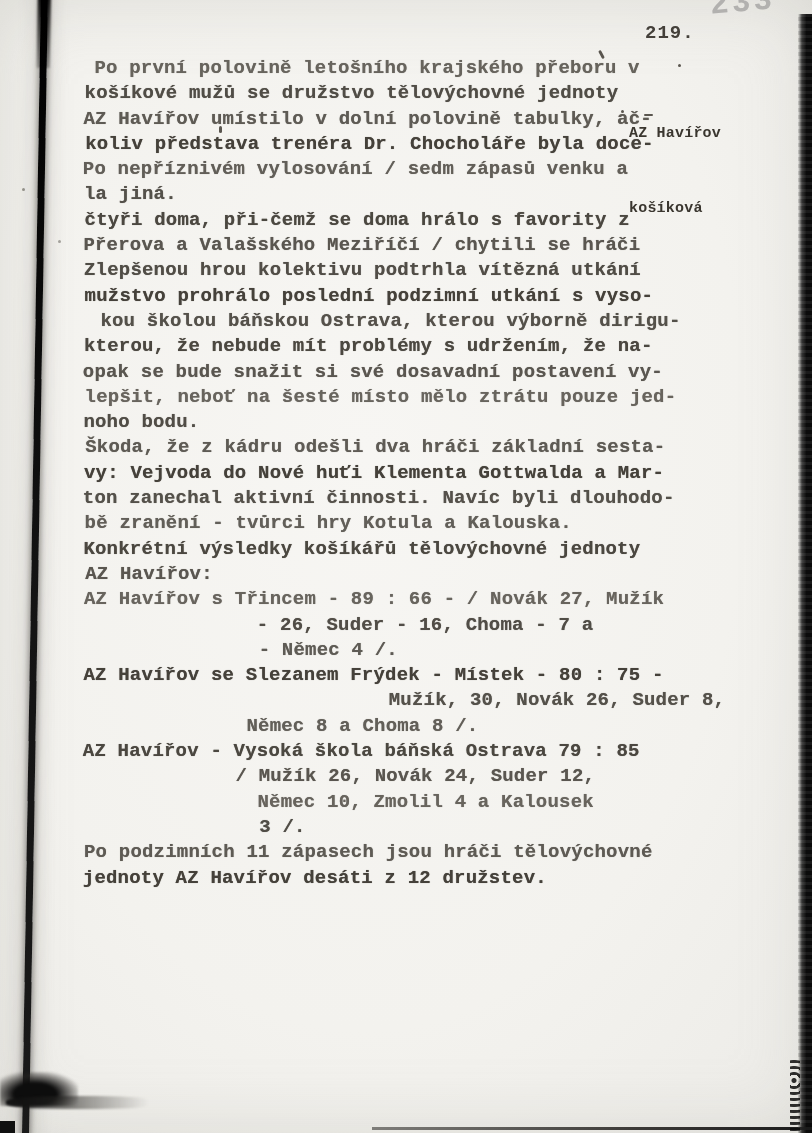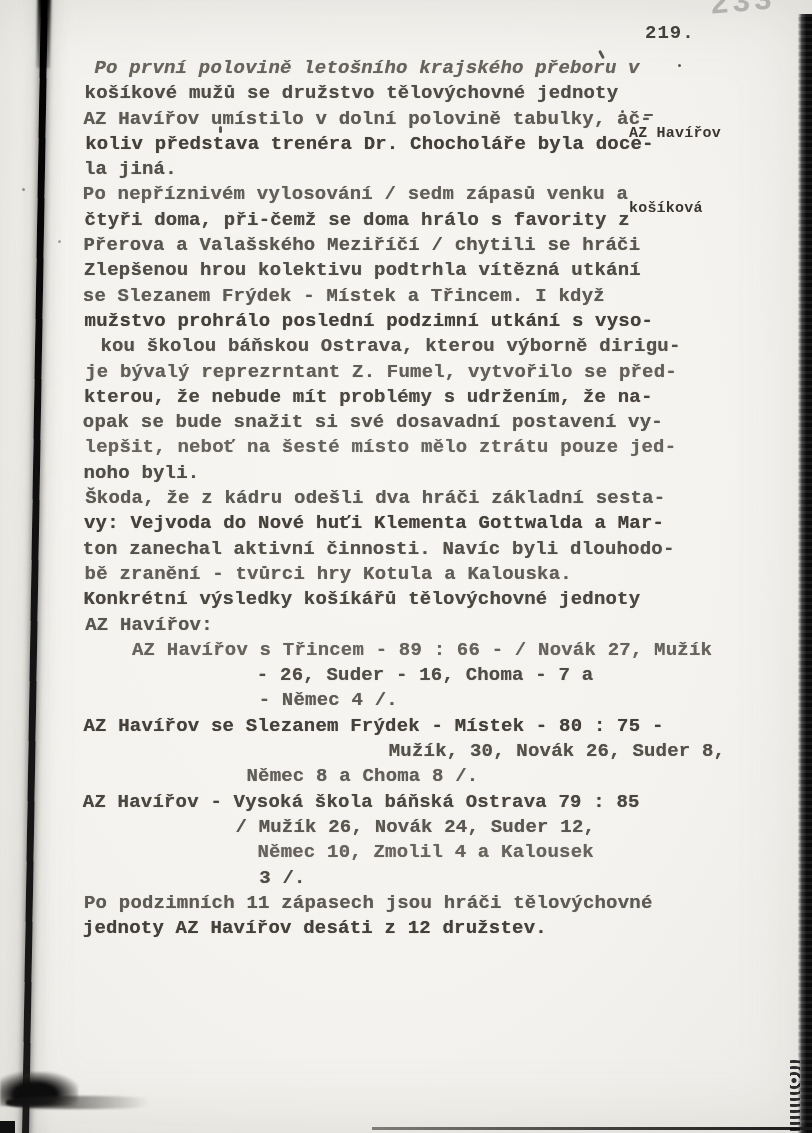--- a/index.html
+++ b/index.html
@@ -105,44 +105,42 @@
 
   <div class="corner-number">233</div>
   <div class="page-number">219.</div>
 
   <div class="side-note">
     <div>AZ Havířov</div>
     <div>košíková</div>
   </div>
 
   <div class="body-text" id="body-text">
-      <div class="tline" style="opacity: 0.74; transform: translateX(-1.2px); font-style: italic;"> Po první polovině letošního krajského přeboru v</div>
+      <div class="tline" style="opacity: 0.74; transform: translateX(-1.2px);"> Po první polovině letošního krajského přeboru v</div>
       <div class="tline" style="opacity: 0.86; transform: translateX(0.6px);">košíkové mužů se družstvo tělovýchovné jednoty</div>
       <div class="tline" style="opacity: 0.79; transform: translateX(-0.6px);">AZ Havířov umístilo v dolní polovině tabulky, ač-</div>
       <div class="tline" style="opacity: 0.92; transform: translateX(1.2px);">koliv představa trenéra Dr. Chocholáře byla doce-</div>
+      <div class="tline" style="opacity: 0.77; transform: translateX(-1.2px);">Po nepříznivém vylosování / sedm zápasů venku a</div>
       <div class="tline" style="opacity: 0.84; transform: translateX(0px);">la jiná.</div>
-      <div class="tline" style="opacity: 0.77; transform: translateX(-1.2px);">Po nepříznivém vylosování / sedm zápasů venku a</div>
       <div class="tline" style="opacity: 0.89; transform: translateX(0.6px);">čtyři doma, při-čemž se doma hrálo s favority z</div>
       <div class="tline" style="opacity: 0.81; transform: translateX(-0.6px);">Přerova a Valašského Meziříčí / chytili se hráči</div>
       <div class="tline" style="opacity: 0.86; transform: translateX(0px);">Zlepšenou hrou kolektivu podtrhla vítězná utkání</div>
-      <div class="tline" style="opacity: 0.79; transform: translateX(-1.2px);">se Slezanem Frýdek - Místek a Třincem. I když</div>
       <div class="tline" style="opacity: 0.92; transform: translateX(0.6px);">mužstvo prohrálo poslední podzimní utkání s vyso-</div>
       <div class="tline" style="opacity: 0.84; transform: translateX(-0.6px); margin-left: 17px;">kou školou báňskou Ostrava, kterou výborně dirigu-</div>
-      <div class="tline" style="opacity: 0.77; transform: translateX(1.2px);">je bývalý reprezrntant Z. Fumel, vytvořilo se před-</div>
       <div class="tline" style="opacity: 0.89; transform: translateX(0px);">kterou, že nebude mít problémy s udržením, že na-</div>
       <div class="tline" style="opacity: 0.81; transform: translateX(-1.2px);">opak se bude snažit si své dosavadní postavení vy-</div>
       <div class="tline" style="opacity: 0.74; transform: translateX(0.6px);">lepšit, neboť na šesté místo mělo ztrátu pouze jed-</div>
-      <div class="tline" style="opacity: 0.86; transform: translateX(-0.6px);">noho byli.</div>
+      <div class="tline" style="opacity: 0.86; transform: translateX(-0.6px);">noho bodu.</div>
       <div class="tline" style="opacity: 0.79; transform: translateX(1.2px);">Škoda, že z kádru odešli dva hráči základní sesta-</div>
       <div class="tline" style="opacity: 0.92; transform: translateX(0px);">vy: Vejvoda do Nové huťi Klementa Gottwalda a Mar-</div>
       <div class="tline" style="opacity: 0.84; transform: translateX(-1.2px);">ton zanechal aktivní činnosti. Navíc byli dlouhodo-</div>
       <div class="tline" style="opacity: 0.77; transform: translateX(0.6px);">bě zranění - tvůrci hry Kotula a Kalouska.</div>
       <div class="tline" style="opacity: 0.89; transform: translateX(-0.6px);">Konkrétní výsledky košíkářů tělovýchovné jednoty</div>
       <div class="tline" style="opacity: 0.81; transform: translateX(1.2px);">AZ Havířov:</div>
-      <div class="tline" style="opacity: 0.74; transform: translateX(0px); margin-left: 48px;">AZ Havířov s Třincem - 89 : 66 - / Novák 27, Mužík</div>
+      <div class="tline" style="opacity: 0.74; transform: translateX(0px);">AZ Havířov s Třincem - 89 : 66 - / Novák 27, Mužík</div>
       <div class="tline" style="opacity: 0.86; transform: translateX(-1.2px);">               - 26, Suder - 16, Choma - 7 a</div>
       <div class="tline" style="opacity: 0.79; transform: translateX(0.6px);">               - Němec 4 /.</div>
       <div class="tline" style="opacity: 0.92; transform: translateX(-0.6px);">AZ Havířov se Slezanem Frýdek - Místek - 80 : 75 -</div>
       <div class="tline" style="opacity: 0.84; transform: translateX(1.2px); text-align: right;">             Mužík, 30, Novák 26, Suder 8,</div>
       <div class="tline" style="opacity: 0.77; transform: translateX(0px);">              Němec 8 a Choma 8 /.</div>
       <div class="tline" style="opacity: 0.89; transform: translateX(-1.2px);">AZ Havířov - Vysoká škola báňská Ostrava 79 : 85</div>
       <div class="tline" style="opacity: 0.81; transform: translateX(0.6px);">             / Mužík 26, Novák 24, Suder 12,</div>
       <div class="tline" style="opacity: 0.74; transform: translateX(-0.6px);">               Němec 10, Zmolil 4 a Kalousek</div>
       <div class="tline" style="opacity: 0.86; transform: translateX(1.2px);">               3 /.</div>
       <div class="tline" style="opacity: 0.79; transform: translateX(0px);">Po podzimních 11 zápasech jsou hráči tělovýchovné</div>

